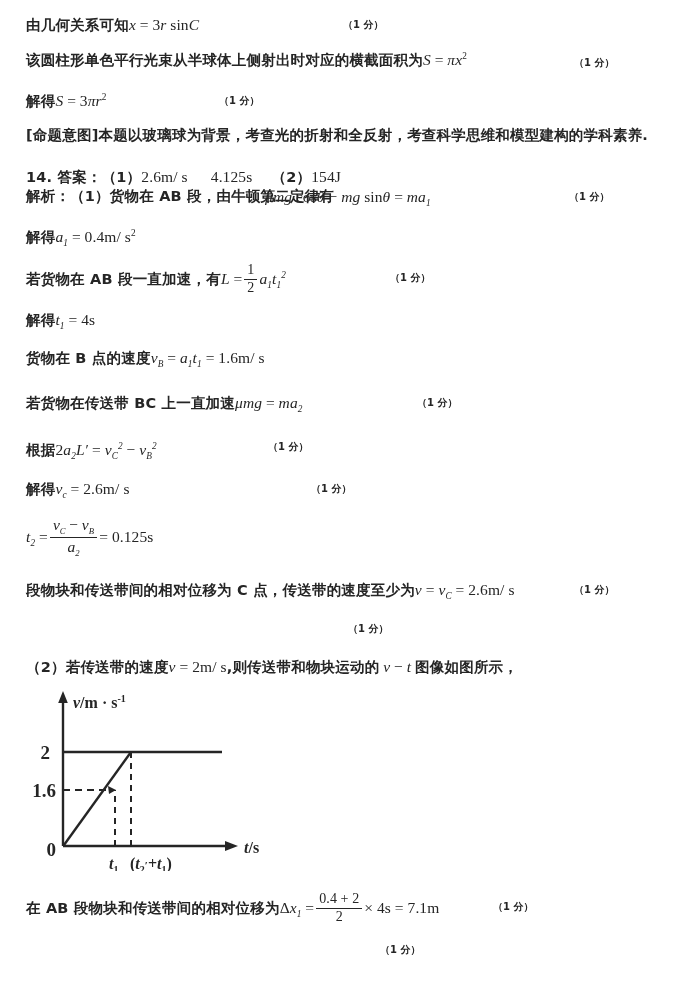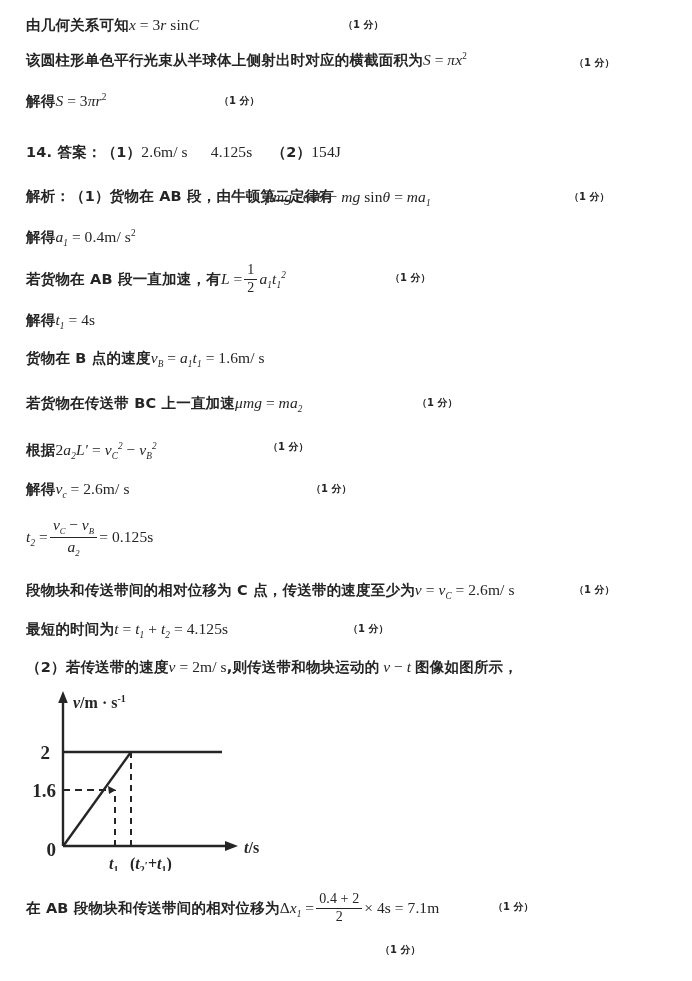--- a/index.html
+++ b/index.html
@@ -105,22 +105,23 @@
   <div class="line" style="top:51px">
     <span class="cjk">该圆柱形单色平行光束从半球体上侧射出时对应的横截面积为</span><span class="math">S</span> <span class="mathup">=</span> <span class="math">πx</span><sup>2</sup>
   </div>
   <div class="mark" style="top:56px; left:574px">（1 分）</div>
 
   <div class="line" style="top:92px">
     <span class="cjk">解得</span><span class="math">S</span> <span class="mathup">=</span> <span class="num">3</span><span class="math">πr</span><sup>2</sup>
   </div>
   <div class="mark" style="top:94px; left:219px">（1 分）</div>
 
-
-  <div class="line" style="top:143px">
+  <div class="line cjk" style="top:128px; font-size:14.5px">[命题意图]本题以玻璃球为背景，考查光的折射和全反射，考查科学思维和模型建构的学科素养.</div>
+
+  <div class="line" style="top:168px">
     <span class="cjk">14. 答案：（1）</span><span class="num">2.6m/ s</span>&nbsp;&nbsp;&nbsp;&nbsp;&nbsp;&nbsp;<span class="num">4.125s</span>&nbsp;&nbsp;&nbsp;&nbsp;&nbsp;<span class="cjk">（2）</span><span class="num">154J</span>
   </div>
 
   <div class="line" style="top:188px">
     <span class="cjk">解析：（1）货物在 AB 段，由牛顿第二定律有</span>
   </div>
   <div class="line" style="top:188px; left:265px">
     <span class="math">μmg</span> <span class="mathup">cos</span><span class="math">θ</span> <span class="mathup">−</span> <span class="math">mg</span> <span class="mathup">sin</span><span class="math">θ</span> <span class="mathup">=</span> <span class="math">ma</span><span class="sub-i">1</span>
   </div>
   <div class="mark" style="top:190px; left:569px">（1 分）</div>
@@ -159,23 +160,20 @@
 
   <div class="line" style="top:518px">
     <span class="math">t</span><span class="sub-i">2</span> <span class="mathup">=</span><span class="frac"><span class="n"><span class="math">v</span><span class="sub-i">C</span> <span class="mathup">−</span> <span class="math">v</span><span class="sub-i">B</span></span><span class="d"><span class="math">a</span><span class="sub-i">2</span></span></span><span class="mathup">=</span> <span class="num">0.125s</span>
   </div>
 
   <div class="line" style="top:581px">
     <span class="cjk">段物块和传送带间的相对位移为 C 点，传送带的速度至少为</span><span class="math">v</span> <span class="mathup">=</span> <span class="math">v</span><span class="sub-i">C</span> <span class="mathup">=</span> <span class="num">2.6m/ s</span>
   </div>
   <div class="mark" style="top:583px; left:574px">（1 分）</div>
 
-  <div class="line" style="top:620px">
-    <span class="cjk">最短的时间为</span><span class="math">t</span> <span class="mathup">=</span> <span class="math">t</span><span class="sub-i">1</span> <span class="mathup">+</span> <span class="math">t</span><span class="sub-i">2</span> <span class="mathup">=</span> <span class="num">4.125s</span>
-  </div>
   <div class="mark" style="top:622px; left:348px">（1 分）</div>
 
   <div class="line" style="top:658px">
     <span class="cjk">（2）若传送带的速度</span><span class="math">v</span> <span class="mathup">=</span> <span class="num">2m/ s</span><span class="cjk">,则传送带和物块运动的</span> <span class="math">v</span> <span class="mathup">−</span> <span class="math">t</span> <span class="cjk">图像如图所示，</span>
   </div>
 
   <div class="graph">
     <svg class="gwrap" viewBox="0 0 300 185" xmlns="http://www.w3.org/2000/svg">
 
       <line x1="37" y1="14" x2="37" y2="160" stroke="#252525" stroke-width="2.4"></line>

